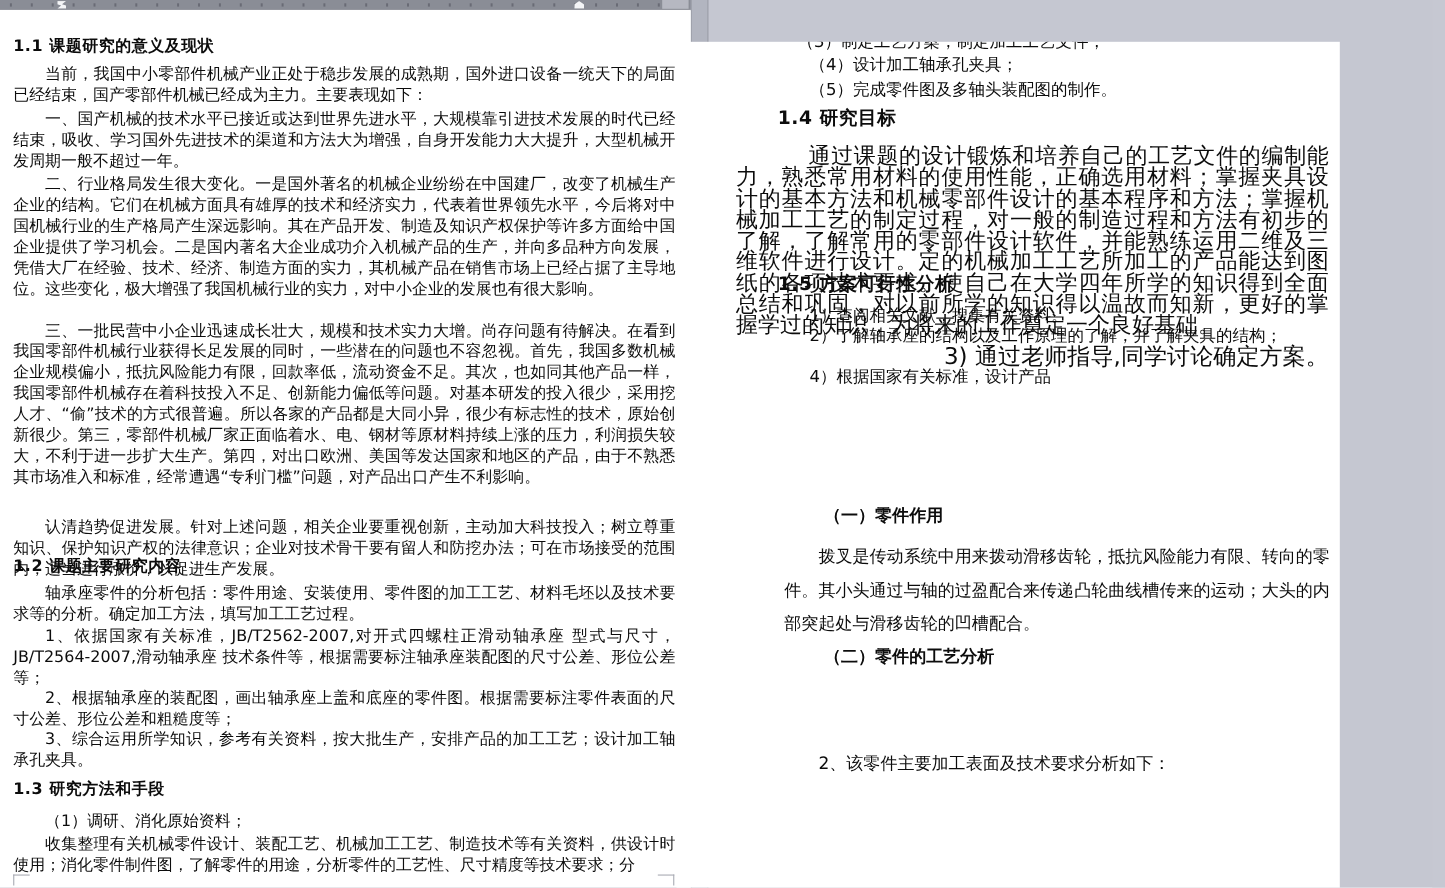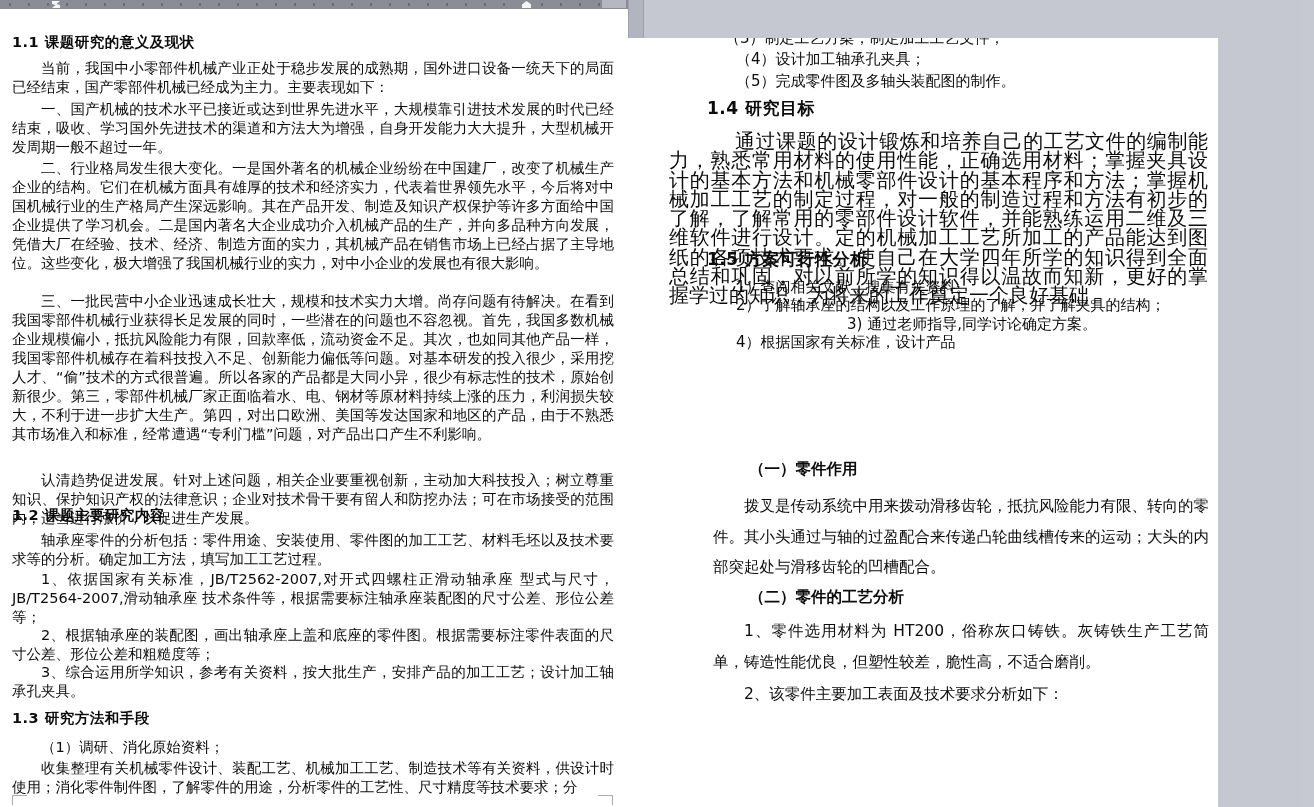--- a/index.html
+++ b/index.html
@@ -97,27 +97,26 @@
     <div class="blk" style="top:-9px;left:110px;right:10px;font-size:15px;line-height:18px;text-align:left;">（3）制定工艺方案，制定加工工艺文件；</div>
     <div class="blk" style="top:12px;left:121px;right:10px;font-size:15px;line-height:19px;text-align:left;">（4）设计加工轴承孔夹具；</div>
     <div class="blk" style="top:34px;left:121px;right:10px;font-size:15px;line-height:19px;text-align:left;">（5）完成零件图及多轴头装配图的制作。</div>
 
     <div class="blk h2" style="top:60px;left:92px;right:10px;">1.4 研究目标</div>
     <div class="blk" style="top:94px;left:54px;right:10px;font-size:20px;line-height:19.3px;text-indent:66px;">通过课题的设计锻炼和培养自己的工艺文件的编制能力，熟悉常用材料的使用性能，正确选用材料；掌握夹具设计的基本方法和机械零部件设计的基本程序和方法；掌握机械加工工艺的制定过程，对一般的制造过程和方法有初步的了解，了解常用的零部件设计软件，并能熟练运用二维及三维软件进行设计。定的机械加工工艺所加工的产品能达到图纸的各项技术要求。使自己在大学四年所学的知识得到全面总结和巩固，对以前所学的知识得以温故而知新，更好的掌握学过的知识，为将来的工作奠定一个良好基础。</div>
 
     <div class="blk h2" style="top:211px;left:92px;right:10px;">1.5 方案可行性分析</div>
     <div class="blk" style="top:240px;left:121px;right:10px;font-size:15px;line-height:18.6px;text-align:left;">1）查阅相关文献，搜集有关资料。</div>
     <div class="blk" style="top:258px;left:121px;right:10px;font-size:15px;line-height:18.6px;text-align:left;">2）了解轴承座的结构以及工作原理的了解，并了解夹具的结构；</div>
-    <div class="blk" style="top:277px;left:121px;right:10px;font-size:15px;line-height:18.6px;text-align:center;">3) 通过老师指导,同学讨论确定方案。</div>
+    <div class="blk" style="top:277px;left:121px;right:10px;font-size:21px;line-height:18.6px;text-align:right;">3) 通过老师指导,同学讨论确定方案。</div>
     <div class="blk" style="top:295px;left:121px;right:10px;font-size:15px;line-height:18.6px;text-align:left;">4）根据国家有关标准，设计产品</div>
 
     <div class="blk subhead" style="top:421px;left:134px;right:10px;font-size:15.5px;line-height:20px;">（一）零件作用</div>
     <div class="blk" style="top:453px;left:98px;right:9px;font-size:15.5px;line-height:30.5px;text-indent:2em;">拨叉是传动系统中用来拨动滑移齿轮，抵抗风险能力有限、转向的零件。其小头通过与轴的过盈配合来传递凸轮曲线槽传来的运动；大头的内部突起处与滑移齿轮的凹槽配合。</div>
 
     <div class="blk subhead" style="top:549px;left:134px;right:10px;font-size:15.5px;line-height:20px;">（二）零件的工艺分析</div>
-    <div class="blk" style="top:578px;left:98px;right:9px;font-size:15.5px;line-height:31px;text-indent:2em;">1、零件选用材料为 HT200，俗称灰口铸铁。灰铸铁生产工艺简单，铸造性能优良，但塑性较差，脆性高，不适合磨削。</div>
     <div class="blk" style="top:641px;left:98px;right:9px;font-size:15.5px;line-height:31px;text-indent:2em;">2、该零件主要加工表面及技术要求分析如下：</div>
 
     <div class="corner bl" style="left:78px;top:794px;"></div>
     <div class="corner br" style="left:640px;top:794px;"></div>
   </div>
 
 </div>
 
 </body></html>

